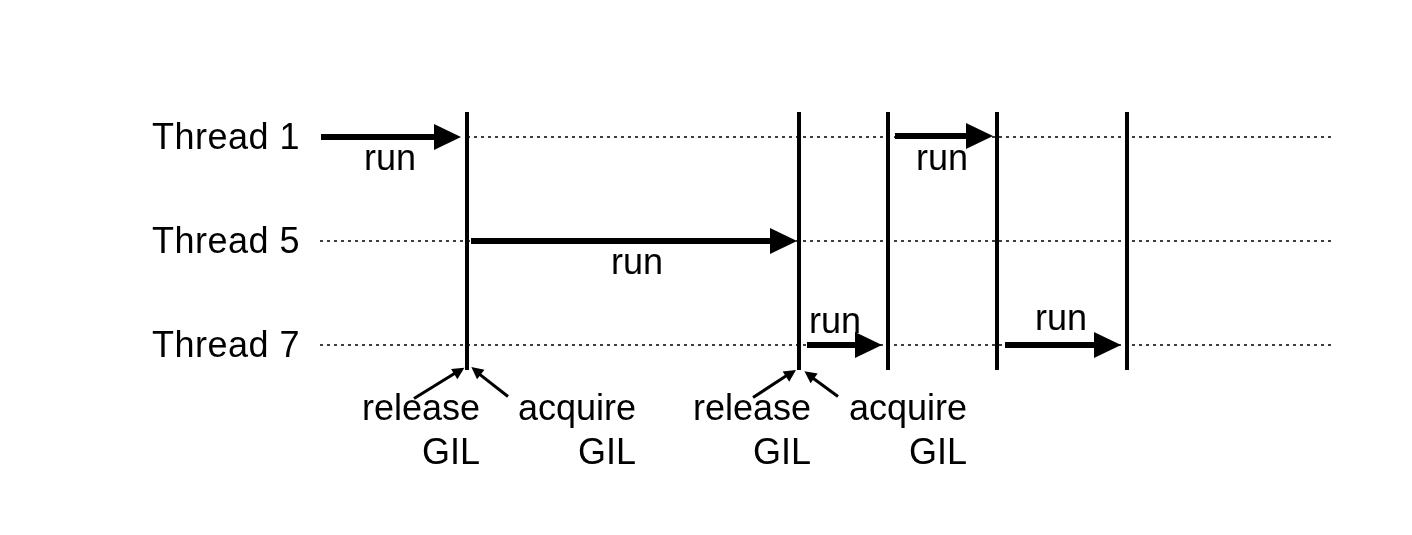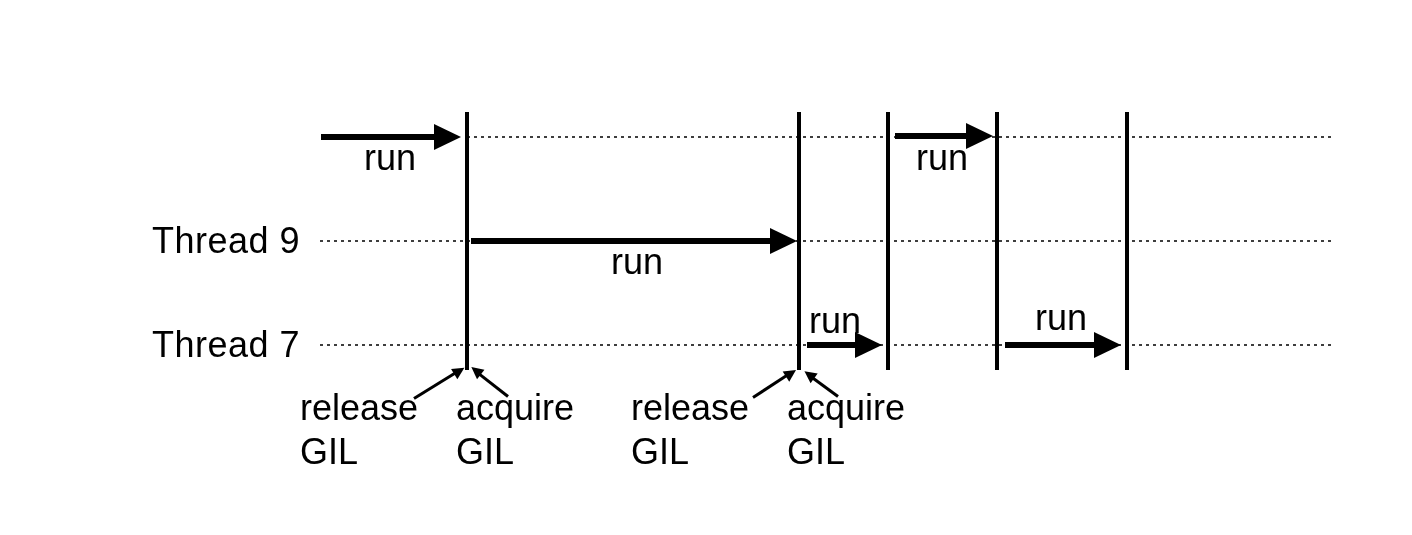--- a/index.html
+++ b/index.html
@@ -42,21 +42,21 @@
   }
   .run-label {
     font-size: 36px;
     line-height: 36px;
     text-align: center;
     white-space: nowrap;
   }
   .gil-label {
     font-size: 36px;
     line-height: 44px;
-    text-align: left;
+    text-align: right;
     white-space: nowrap;
   }
   .sarrow { height: 3px; }
   .sshaft {
     position: absolute;
     left: 0;
     top: 0;
     height: 3px;
     background: #000000;
   }
@@ -68,22 +68,23 @@
     border-top: 6px solid transparent;
     border-bottom: 6px solid transparent;
     border-left: 12px solid #000000;
   }
 </style>
 </head>
 <body>
 
 <div id="stage">
     <div class="abs dotted" style="left: 467px; top: 136px; width: 866px;"></div>
+    <div class="abs thread-label" style="left: 152px; top: 118px;">Thread 1</div>
     <div class="abs dotted" style="left: 320px; top: 240px; width: 1013px;"></div>
-    <div class="abs thread-label" style="left: 152px; top: 222px;">Thread 9</div>
+    <div class="abs thread-label" style="left: 152px; top: 222px;">Thread 5</div>
     <div class="abs dotted" style="left: 320px; top: 344px; width: 1013px;"></div>
     <div class="abs thread-label" style="left: 152px; top: 326px;">Thread 7</div>
     <div class="abs vline" style="left: 465px; top: 112px; height: 258px;"></div>
     <div class="abs vline" style="left: 797px; top: 112px; height: 258px;"></div>
     <div class="abs vline" style="left: 886px; top: 112px; height: 258px;"></div>
     <div class="abs vline" style="left: 995px; top: 112px; height: 258px;"></div>
     <div class="abs vline" style="left: 1125px; top: 112px; height: 258px;"></div>
     <div class="abs shaft" style="left: 321px; top: 134px; width: 118px;"></div>
     <div class="abs head" style="left: 434px; top: 124px; border-width: 13px 0px 13px 27px; border-color: transparent transparent transparent rgb(0, 0, 0);"></div>
     <div class="abs run-label" style="left: 330px; top: 140px; width: 120px;">run</div>

